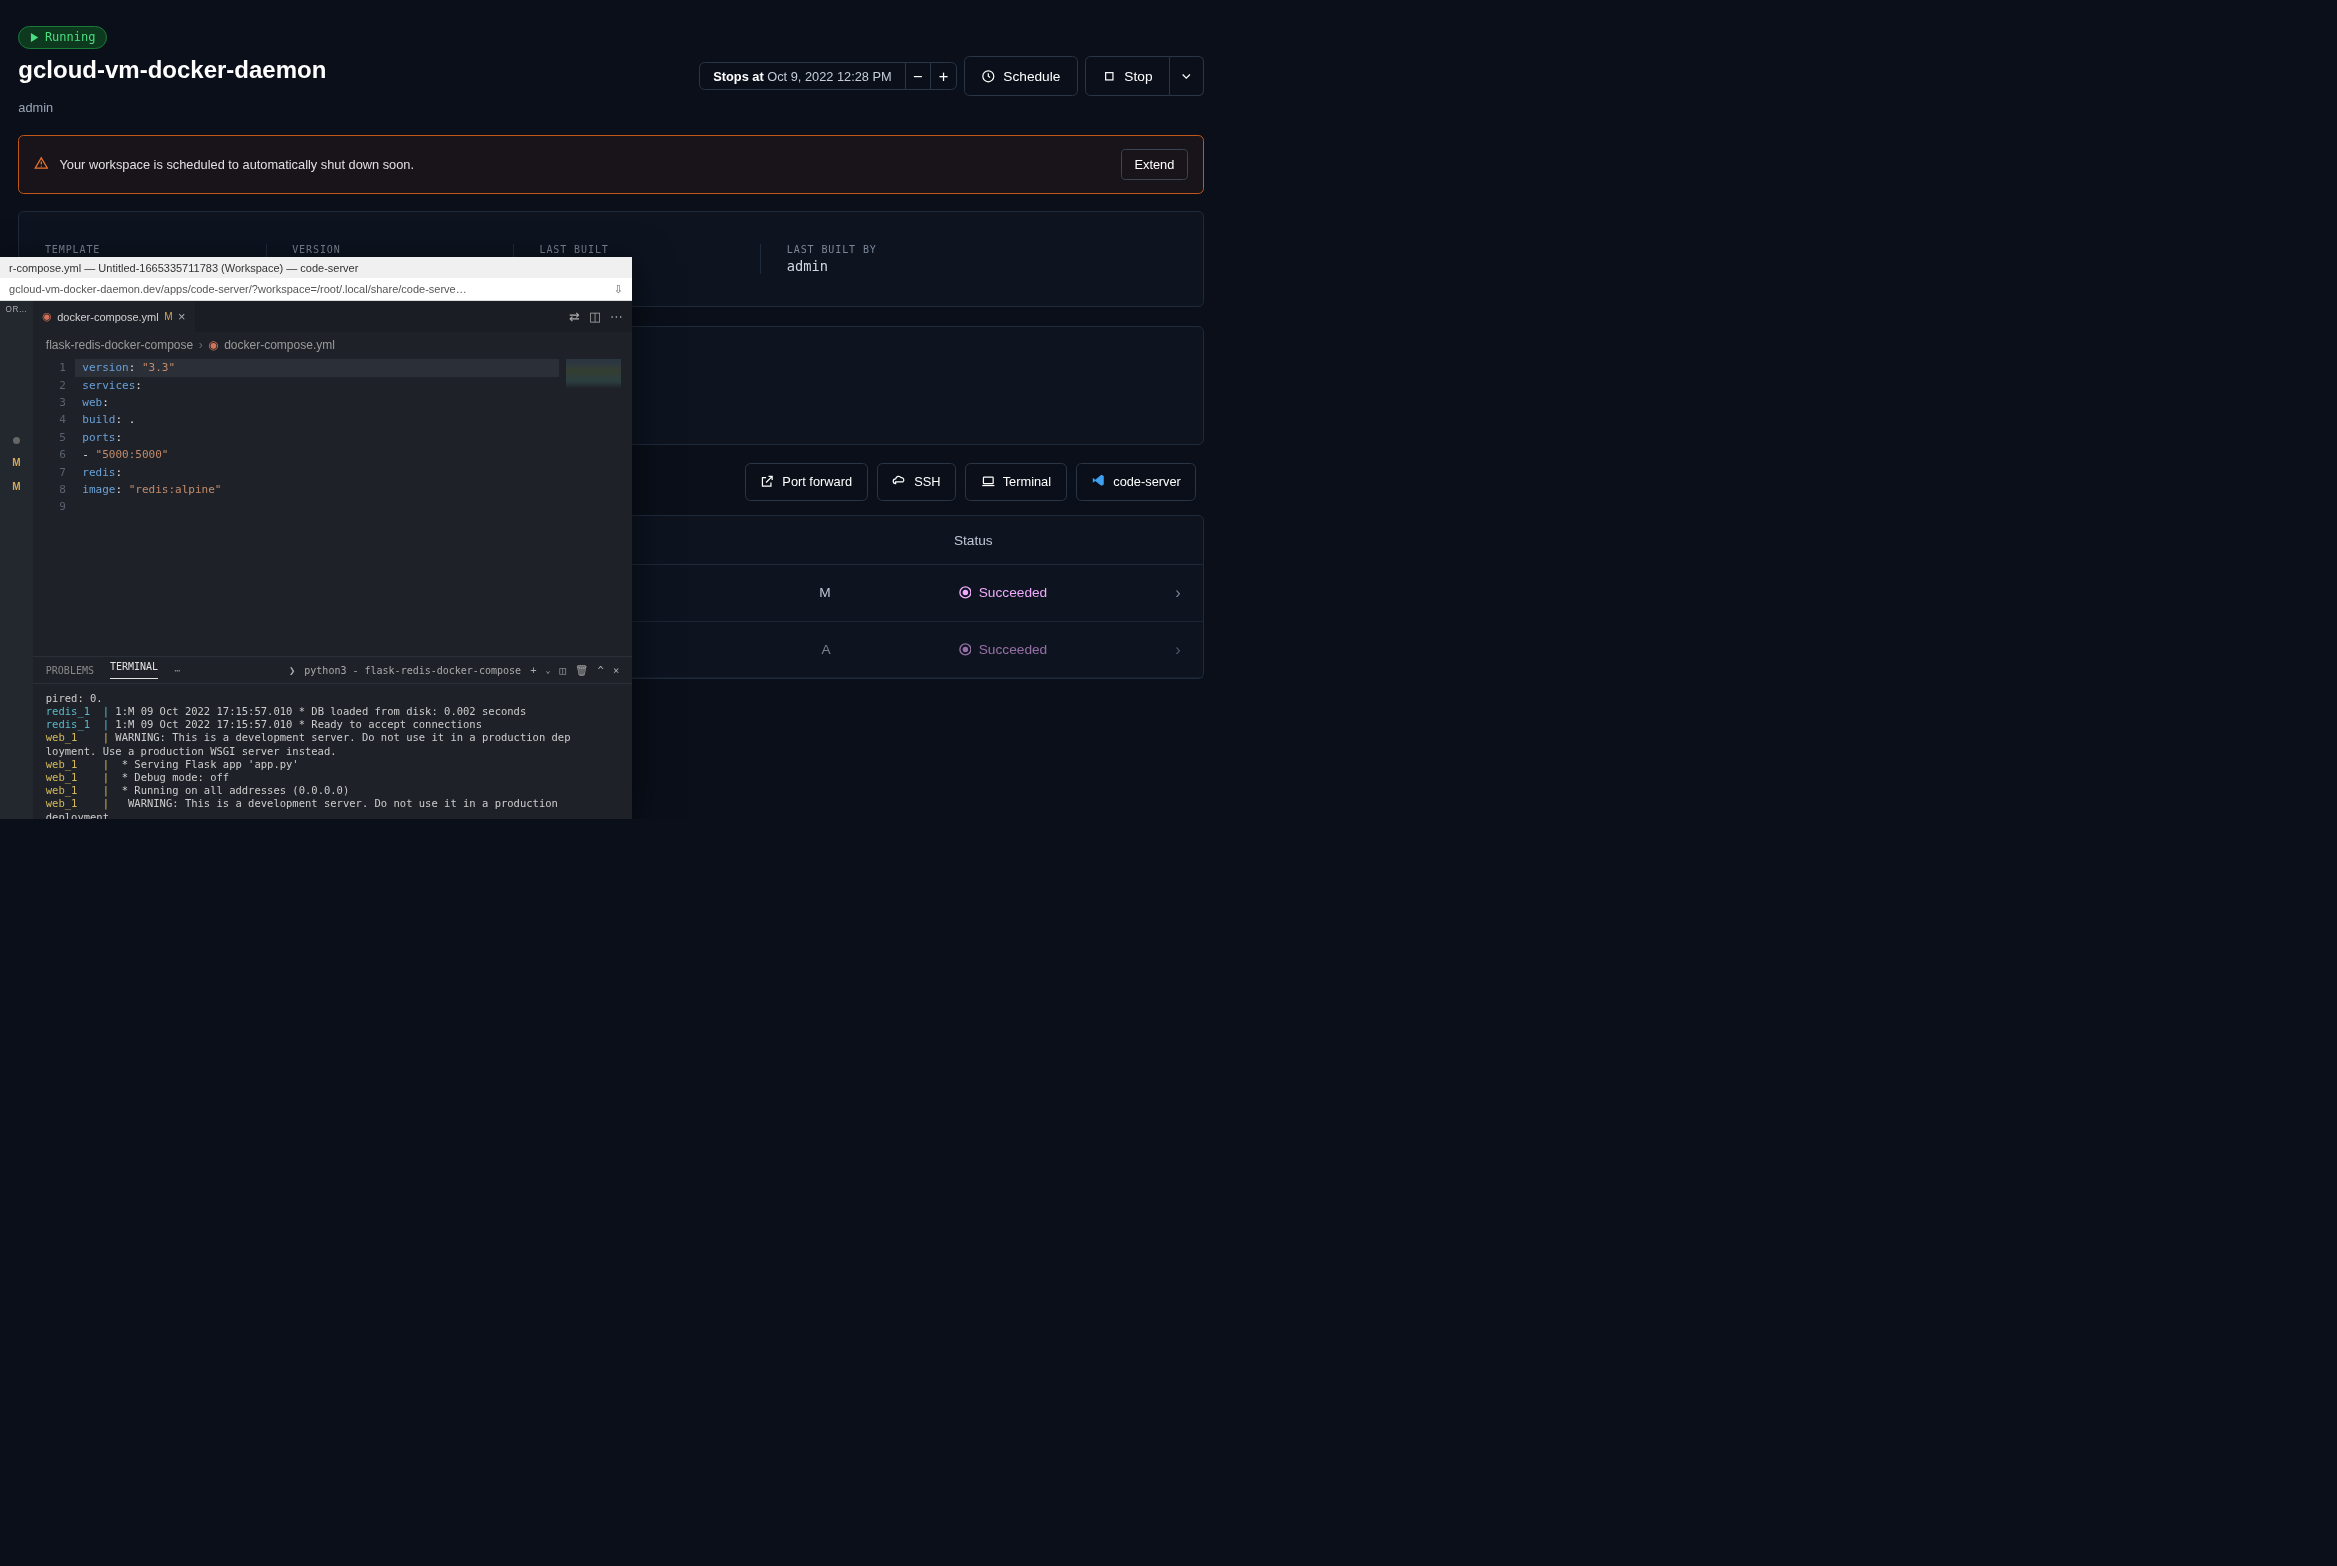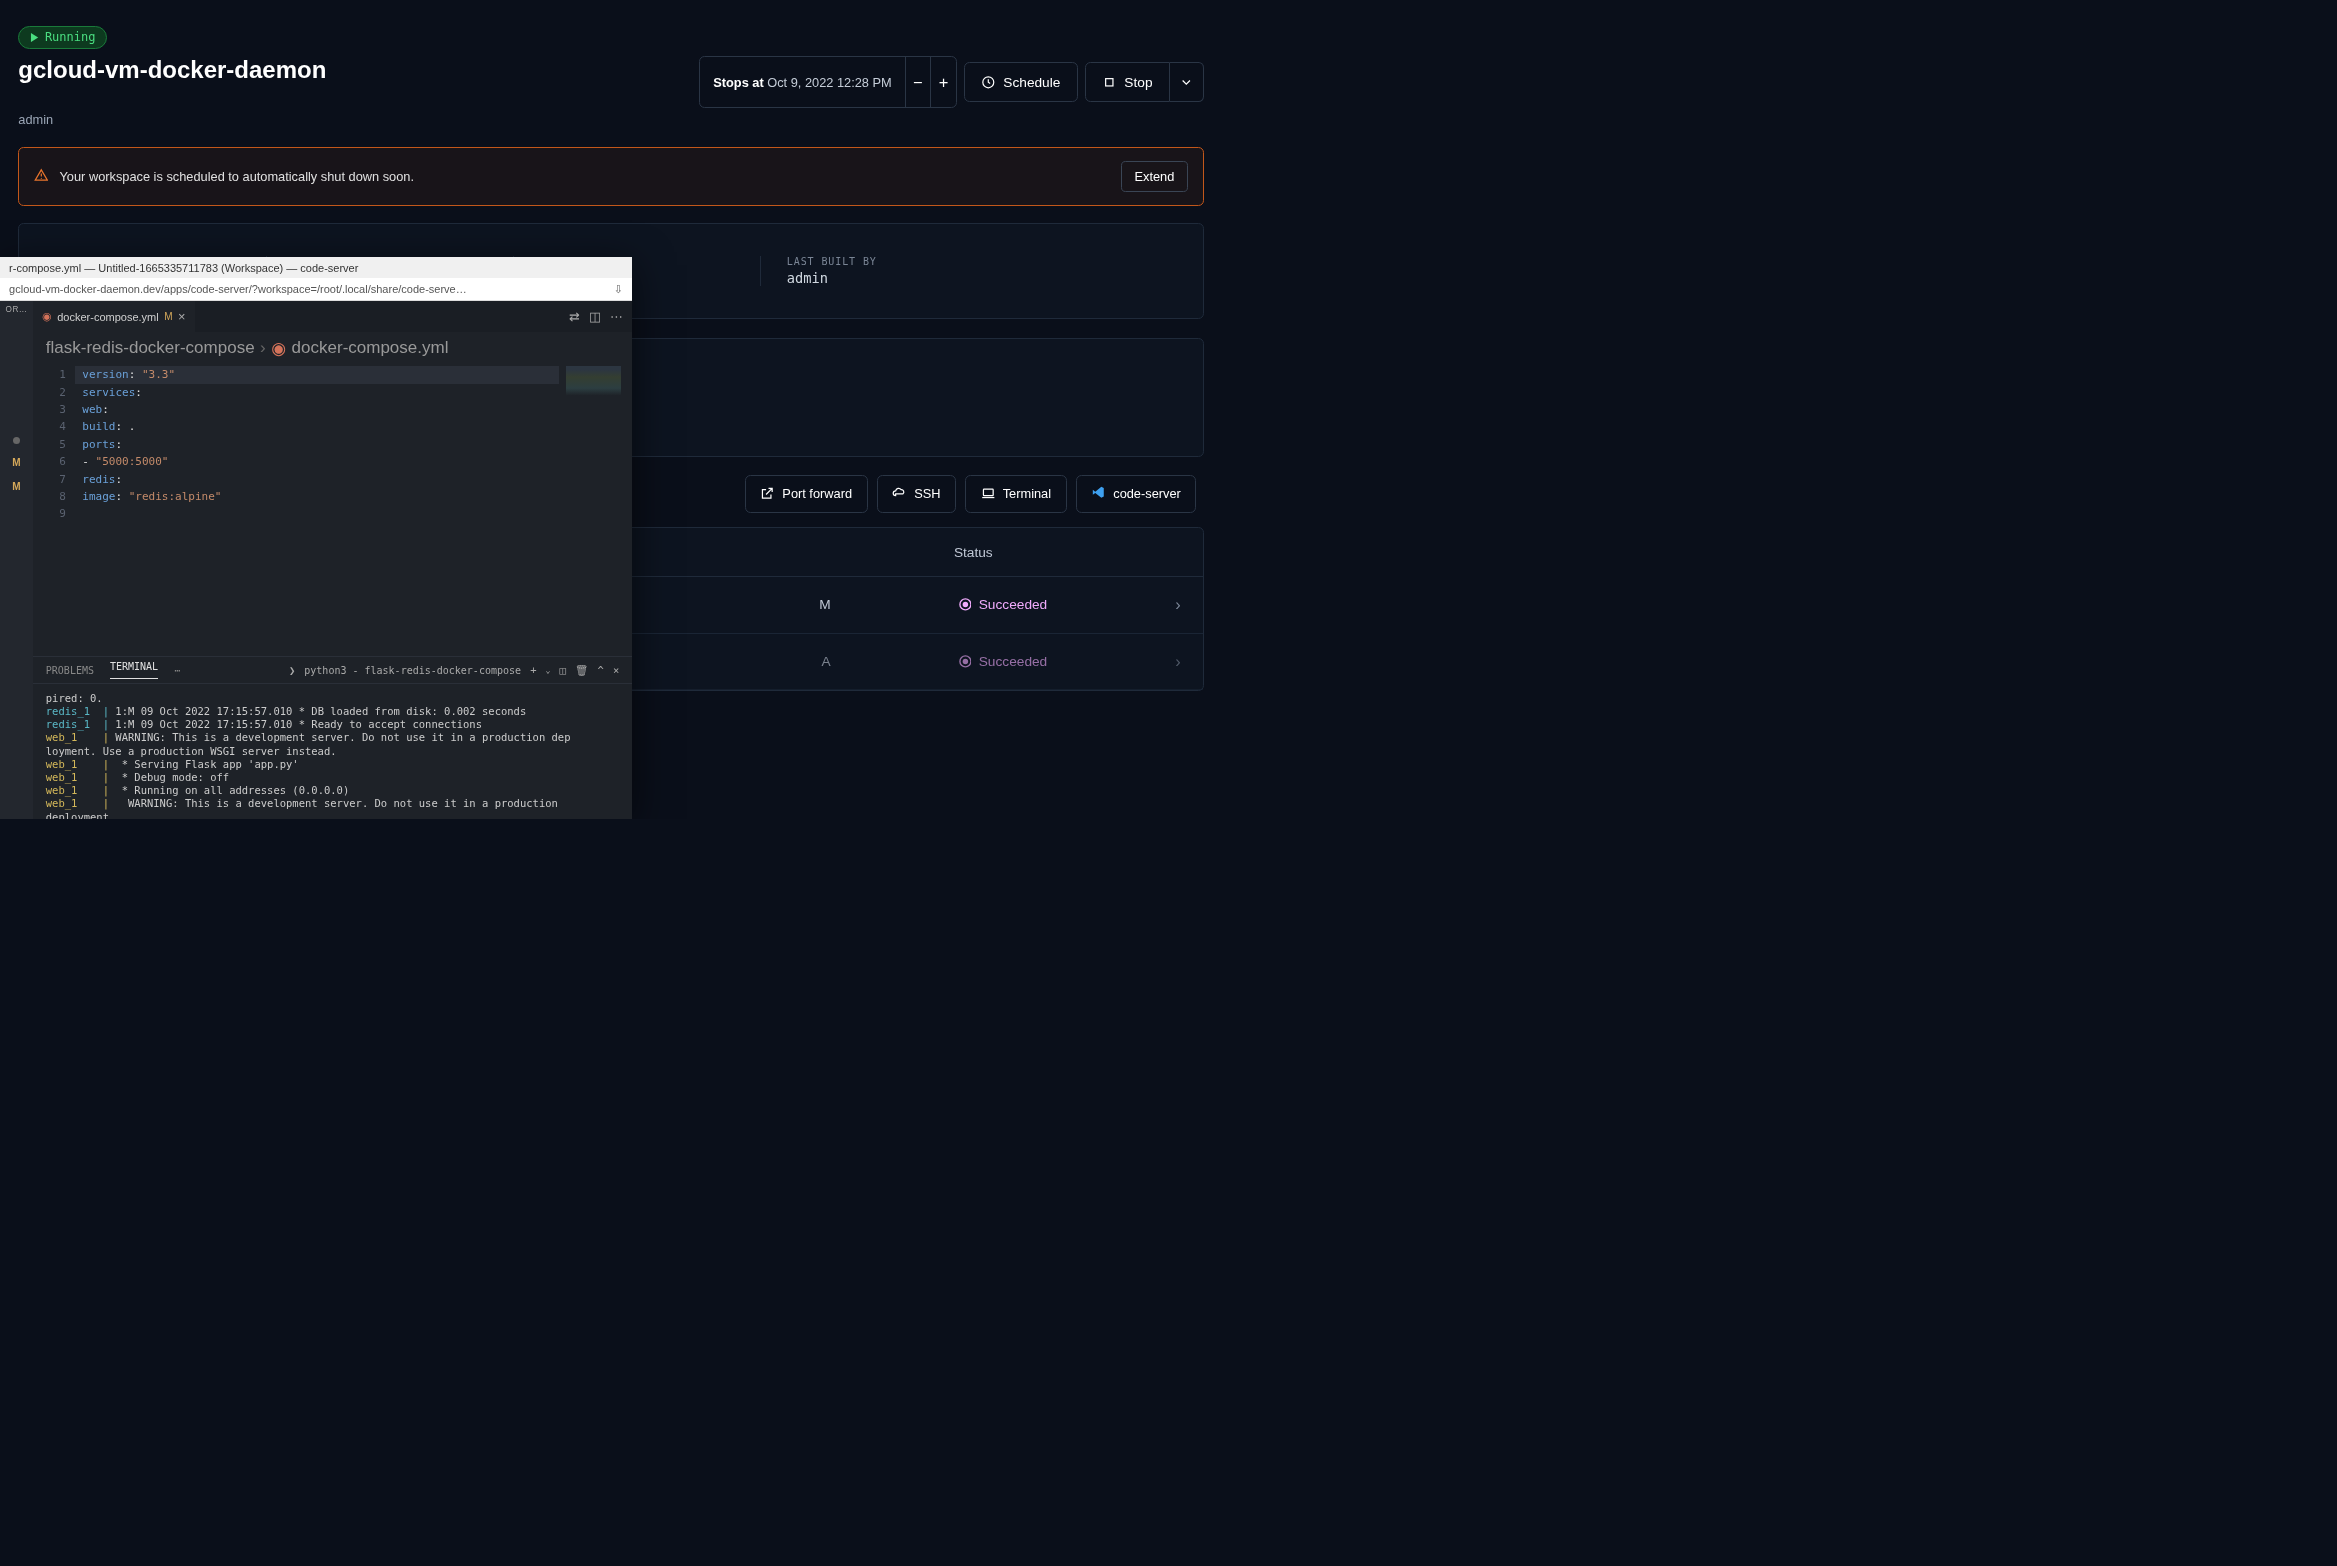--- a/index.html
+++ b/index.html
@@ -52,21 +52,21 @@
 .schedule-group {
   display: flex;
   gap: 7.3px;
   align-items: center;
 }
 .stops-box {
   display: flex;
   align-items: center;
   border: 0.9px solid #2a3545;
   border-radius: 5.5px;
-  height: 52px;
+  height: 28px;
 }
 .stops-text { padding: 0 12.8px; font-size: 12.8px; }
 .stops-text .label { font-weight: 600; color: #fff; }
 .stops-text .val { color: #c5cdd8; }
 .pm-btn {
   border-left: 0.9px solid #2a3545;
   width: 25.6px;
   height: 100%;
   display: flex;
   align-items: center;
@@ -265,21 +265,21 @@
   background: #1e2228;
   color: #d4a85a;
   font-size: 11px;
 }
 .tab .fname { color: #d0d0d0; }
 .tab .mbadge { color: #d4a85a; font-size: 10px; }
 .tab .close { color: #aaa; font-size: 12.8px; }
 .tab-actions { display: flex; gap: 9.1px; padding-right: 9.1px; color: #aaa; }
 .breadcrumb {
   padding: 5.5px 12.8px;
-  font-size: 17px;
+  font-size: 12px;
   color: #999;
   display: flex;
   align-items: center;
   gap: 5.5px;
 }
 .breadcrumb .sep { color: #666; }
 .code-area {
   flex: 1;
   display: flex;
   font-family: ui-monospace, Menlo, monospace;

